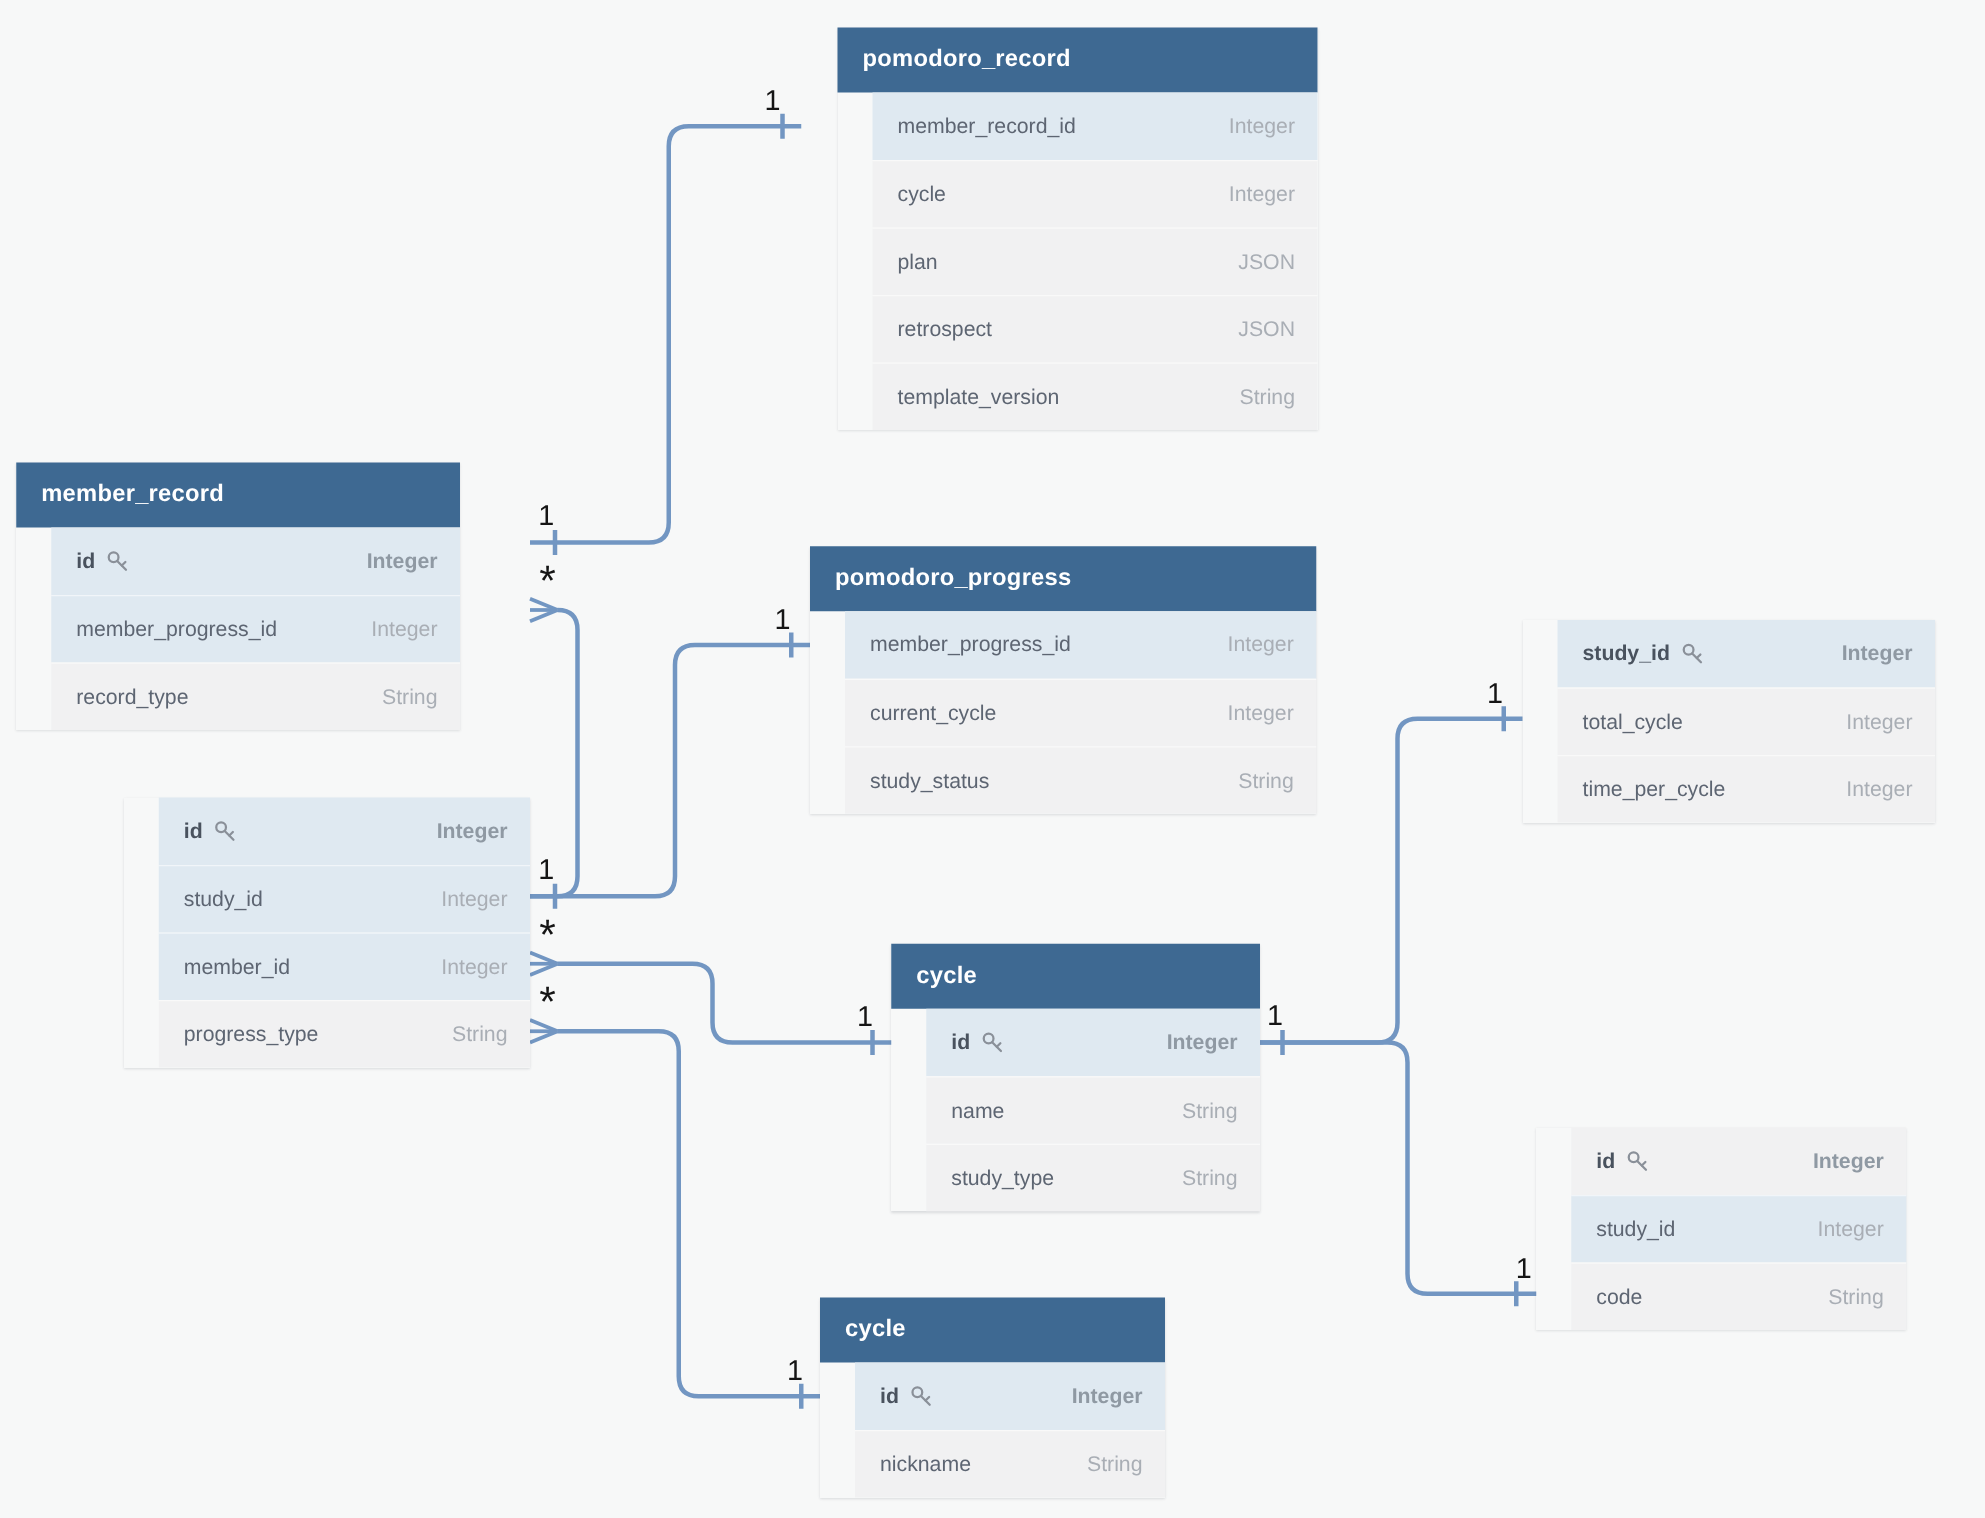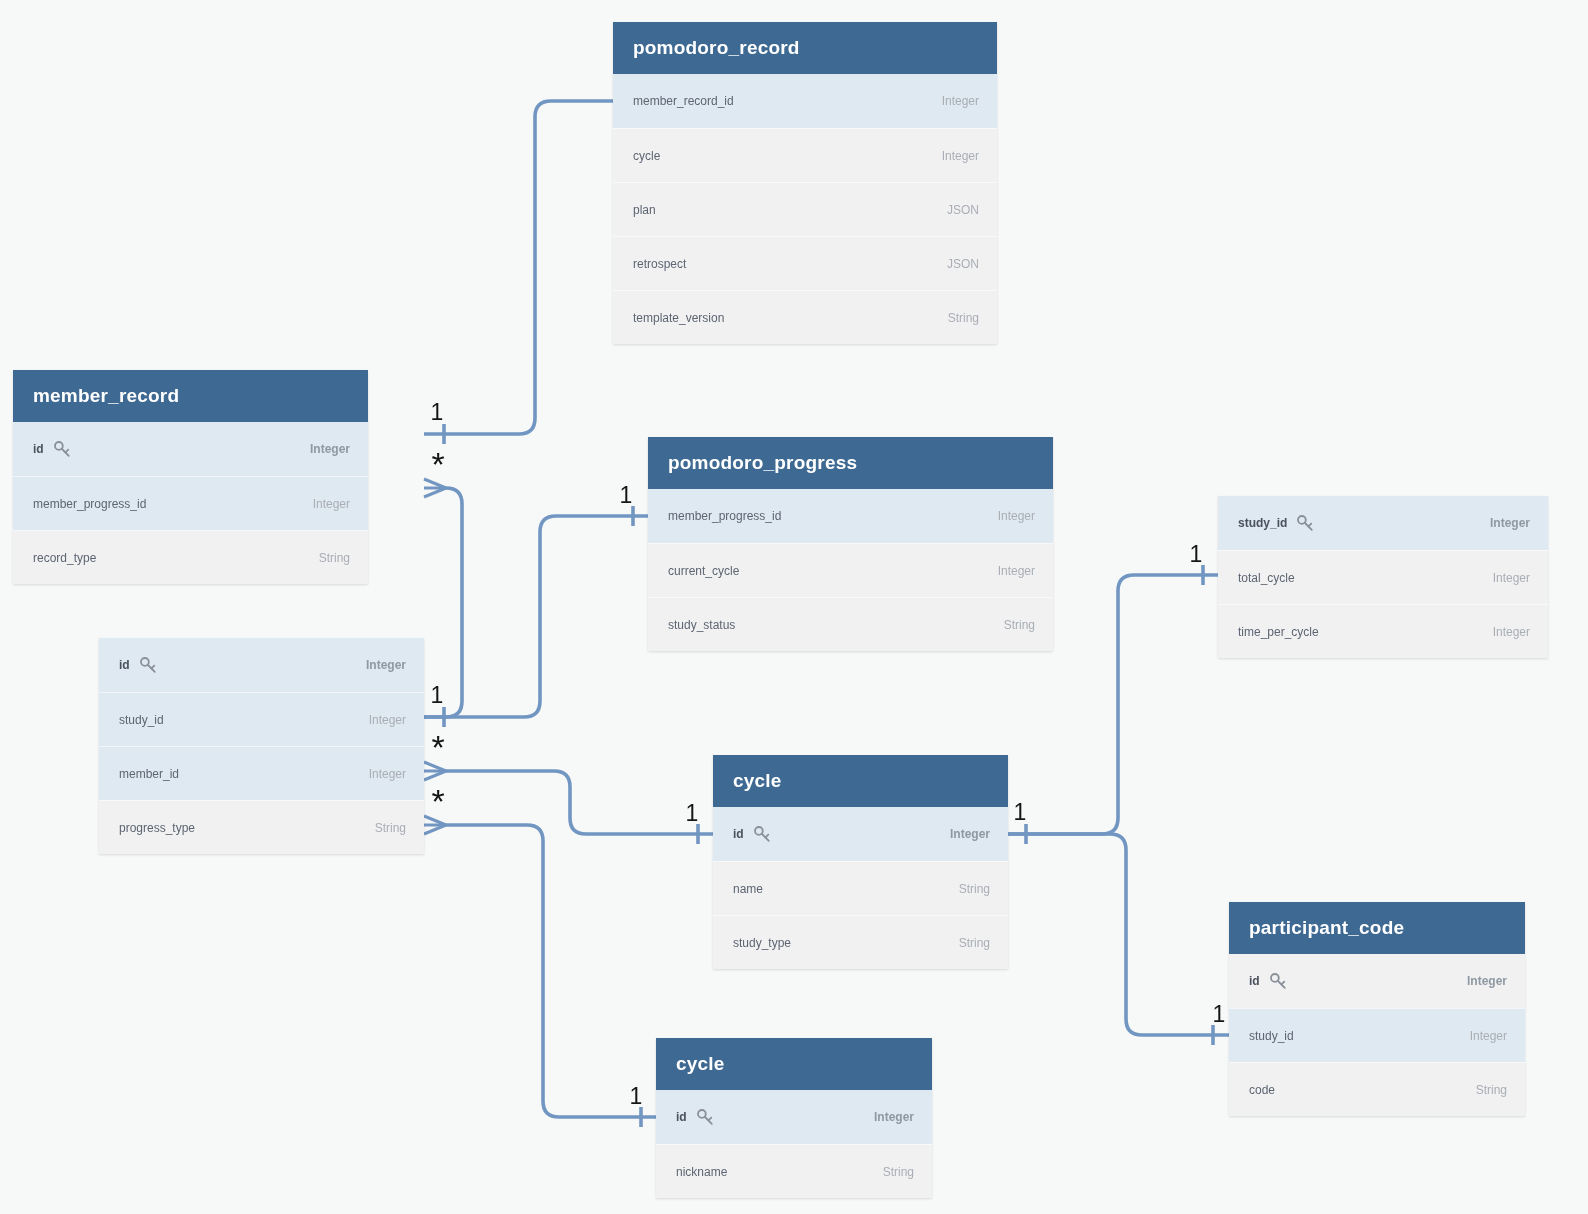--- a/index.html
+++ b/index.html
@@ -44,22 +44,23 @@
     display:flex;align-items:center;
     padding:0 20px;
     box-sizing:border-box;
     letter-spacing:.2px;
   }
   .er-table .t-row{
     height:54px;
     display:flex;align-items:center;justify-content:space-between;
     padding:0 18px 0 20px;
     box-sizing:border-box;
-    font-size:12px;
+    font-size:17px;
     background:var(--row-default);
+    margin-left:28px;
   }
   .er-table .t-row + .t-row{border-top:1px solid rgba(255,255,255,.55);}
   .er-table .t-row.hl{background:var(--row-highlight);}
   .er-table .t-row .fname{
     color:var(--field-text);
     display:flex;align-items:center;gap:9px;
     white-space:nowrap;
   }
   .er-table .t-row .ftype{color:var(--type-text);white-space:nowrap;}
   .er-table .t-row.pk .fname{color:var(--pk-field-text);font-weight:bold;}
@@ -117,21 +118,21 @@
         <text x="1020" y="820" fill="#151515" font-size="23" text-anchor="middle">1</text>
         <text x="1196" y="562" fill="#151515" font-size="23" text-anchor="middle">1</text>
       </g>
       <g>
         <path d="M 1008 834 H 1110 Q 1126 834 1126 850 V 1019 Q 1126 1035 1142 1035 H 1229" fill="none" stroke="#7296c2" stroke-width="3.6"></path>
         <line x1="1213" y1="1025" x2="1213" y2="1045" stroke="#7296c2" stroke-width="3.6"></line>
         <text x="1219" y="1022" fill="#151515" font-size="23" text-anchor="middle">1</text>
       </g>
     </svg>
   <div id="tables">
-      <div class="er-table" style="left: 613px; top: 22px; width: 384px; text-align: right;">
+      <div class="er-table" style="left: 670px; top: 22px; width: 384px; text-align: right;">
         <div class="t-header">
           <span>pomodoro_record</span>
         </div>
         <div class="t-row hl">
           <span class="fname">
             <span>member_record_id</span>
           </span>
           <span class="ftype">Integer</span>
         </div>
         <div class="t-row">
@@ -288,23 +289,20 @@
           <span class="ftype">String</span>
         </div>
         <div class="t-row">
           <span class="fname">
             <span>study_type</span>
           </span>
           <span class="ftype">String</span>
         </div>
       </div>
       <div class="er-table" style="left: 1229px; top: 902px; width: 296px;">
-        <div class="t-header">
-          <span>participant_code</span>
-        </div>
         <div class="t-row pk">
           <span class="fname">
             <span>id</span>
             <svg viewBox="0 0 20 20" width="19" height="19" class="key-ic">
               <circle cx="6.2" cy="6.2" r="4.1" fill="none" stroke="#8a9099" stroke-width="1.9" stroke-linecap="round"></circle>
               <path d="M 9.2 9.2 L 16.6 16.6" fill="none" stroke="#8a9099" stroke-width="1.9" stroke-linecap="round"></path>
               <path d="M 13.1 13.1 L 16.1 10.1" fill="none" stroke="#8a9099" stroke-width="1.9" stroke-linecap="round"></path>
             </svg>
           </span>
           <span class="ftype">Integer</span>

